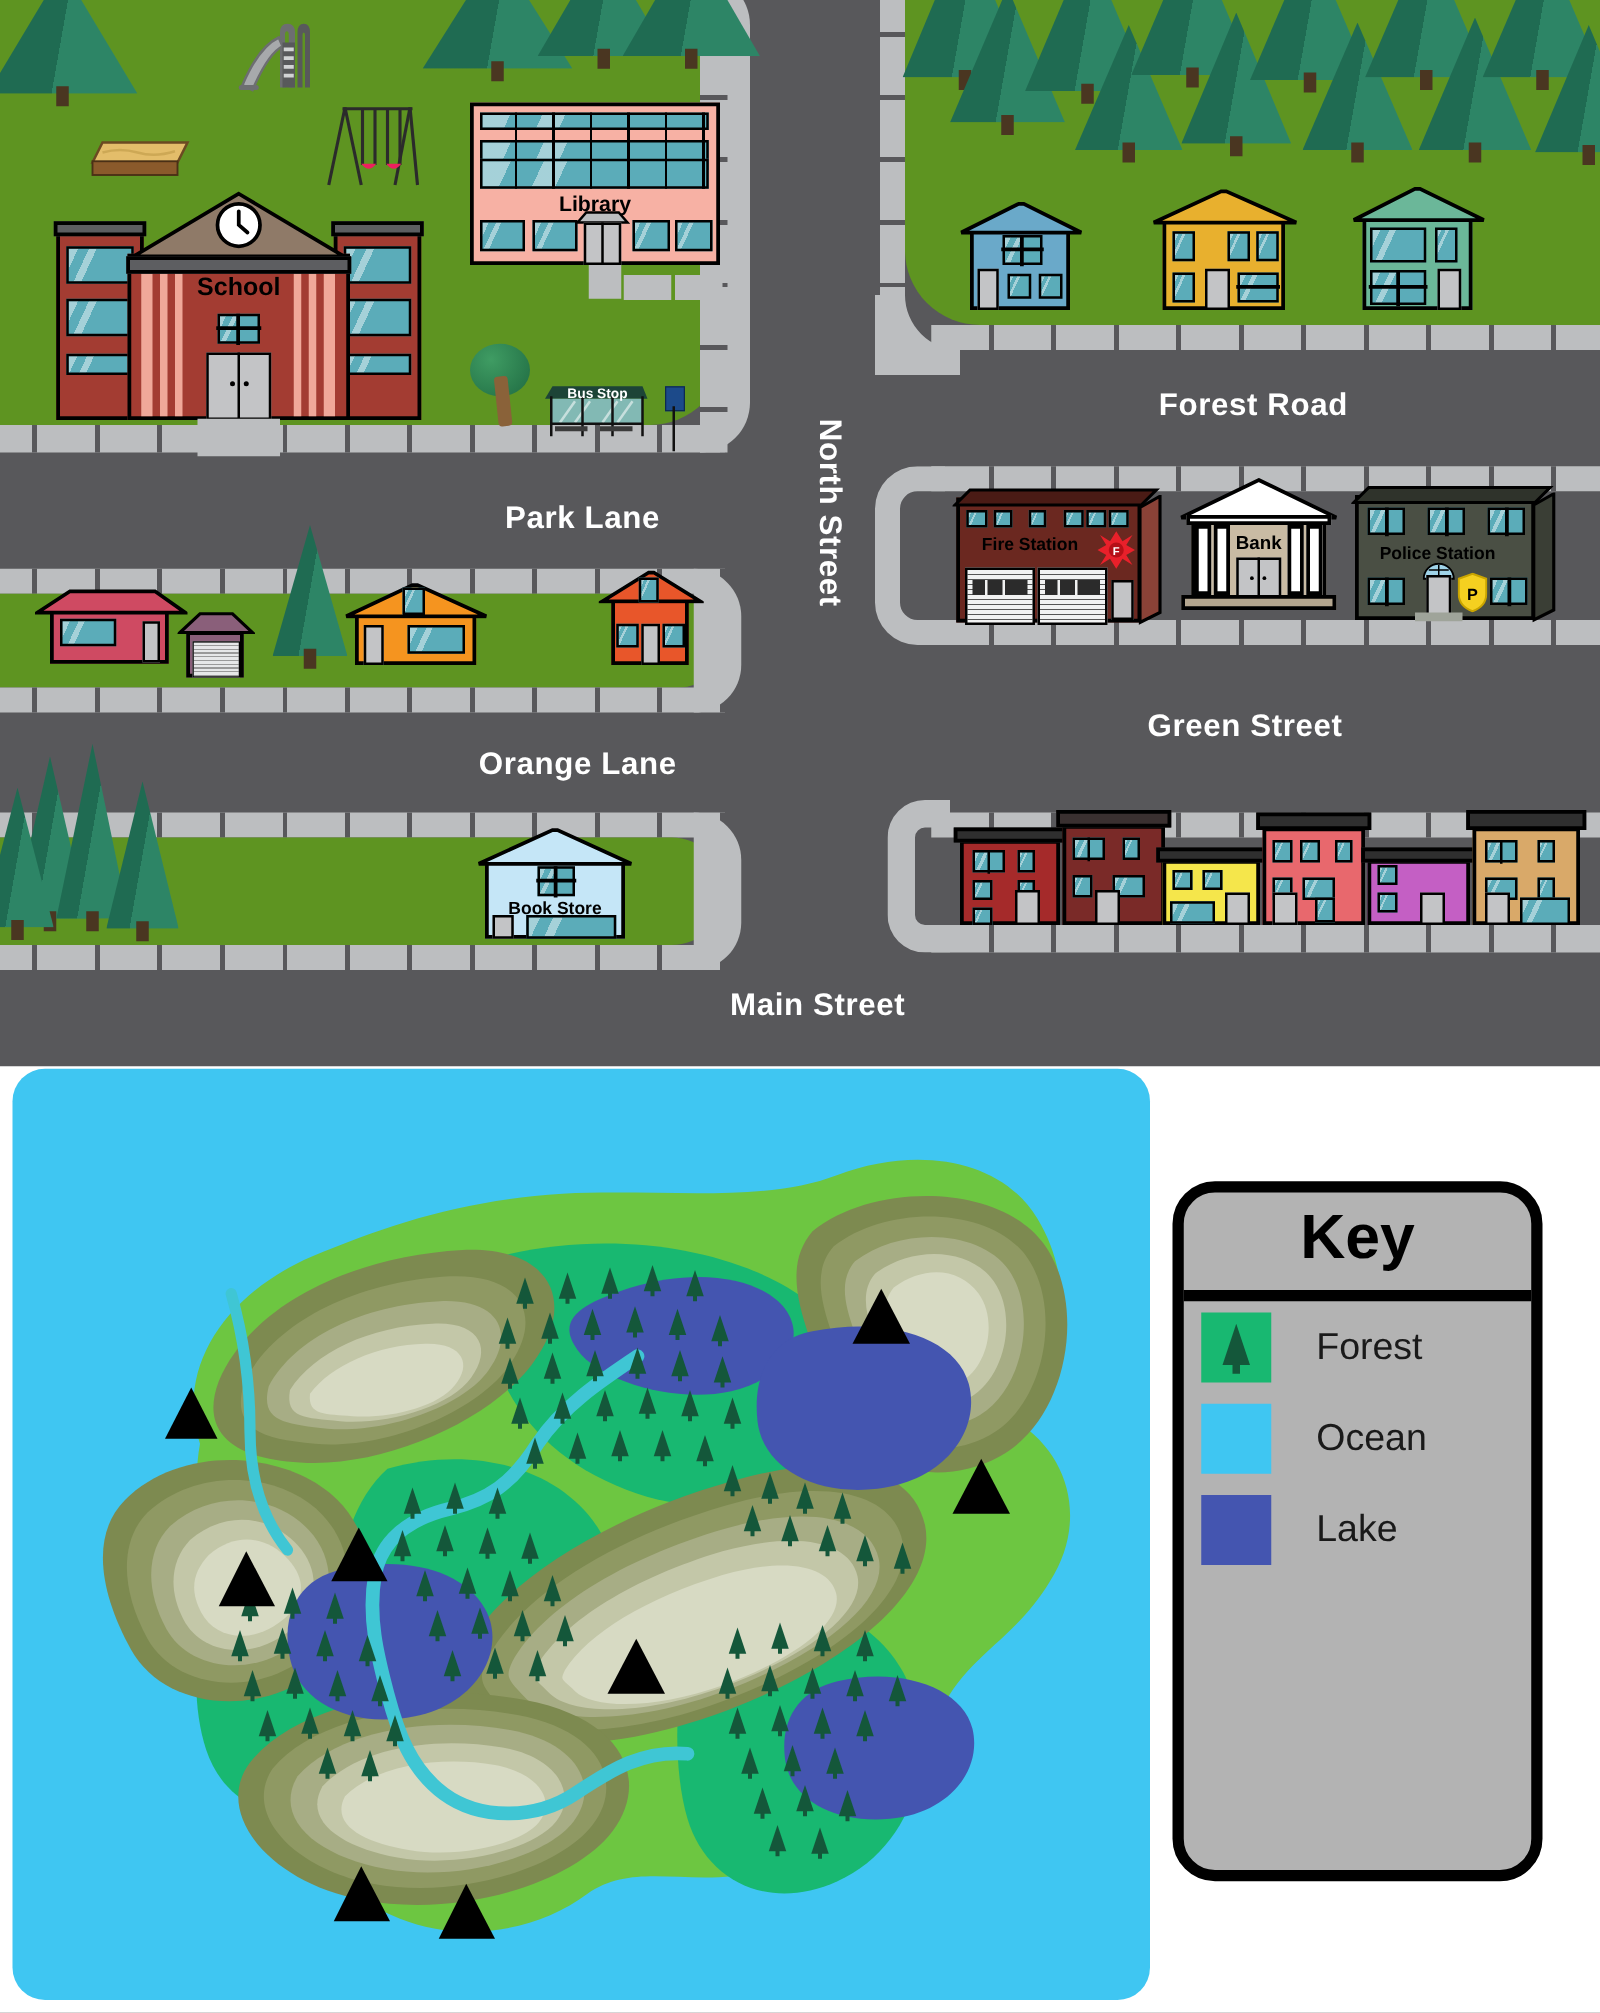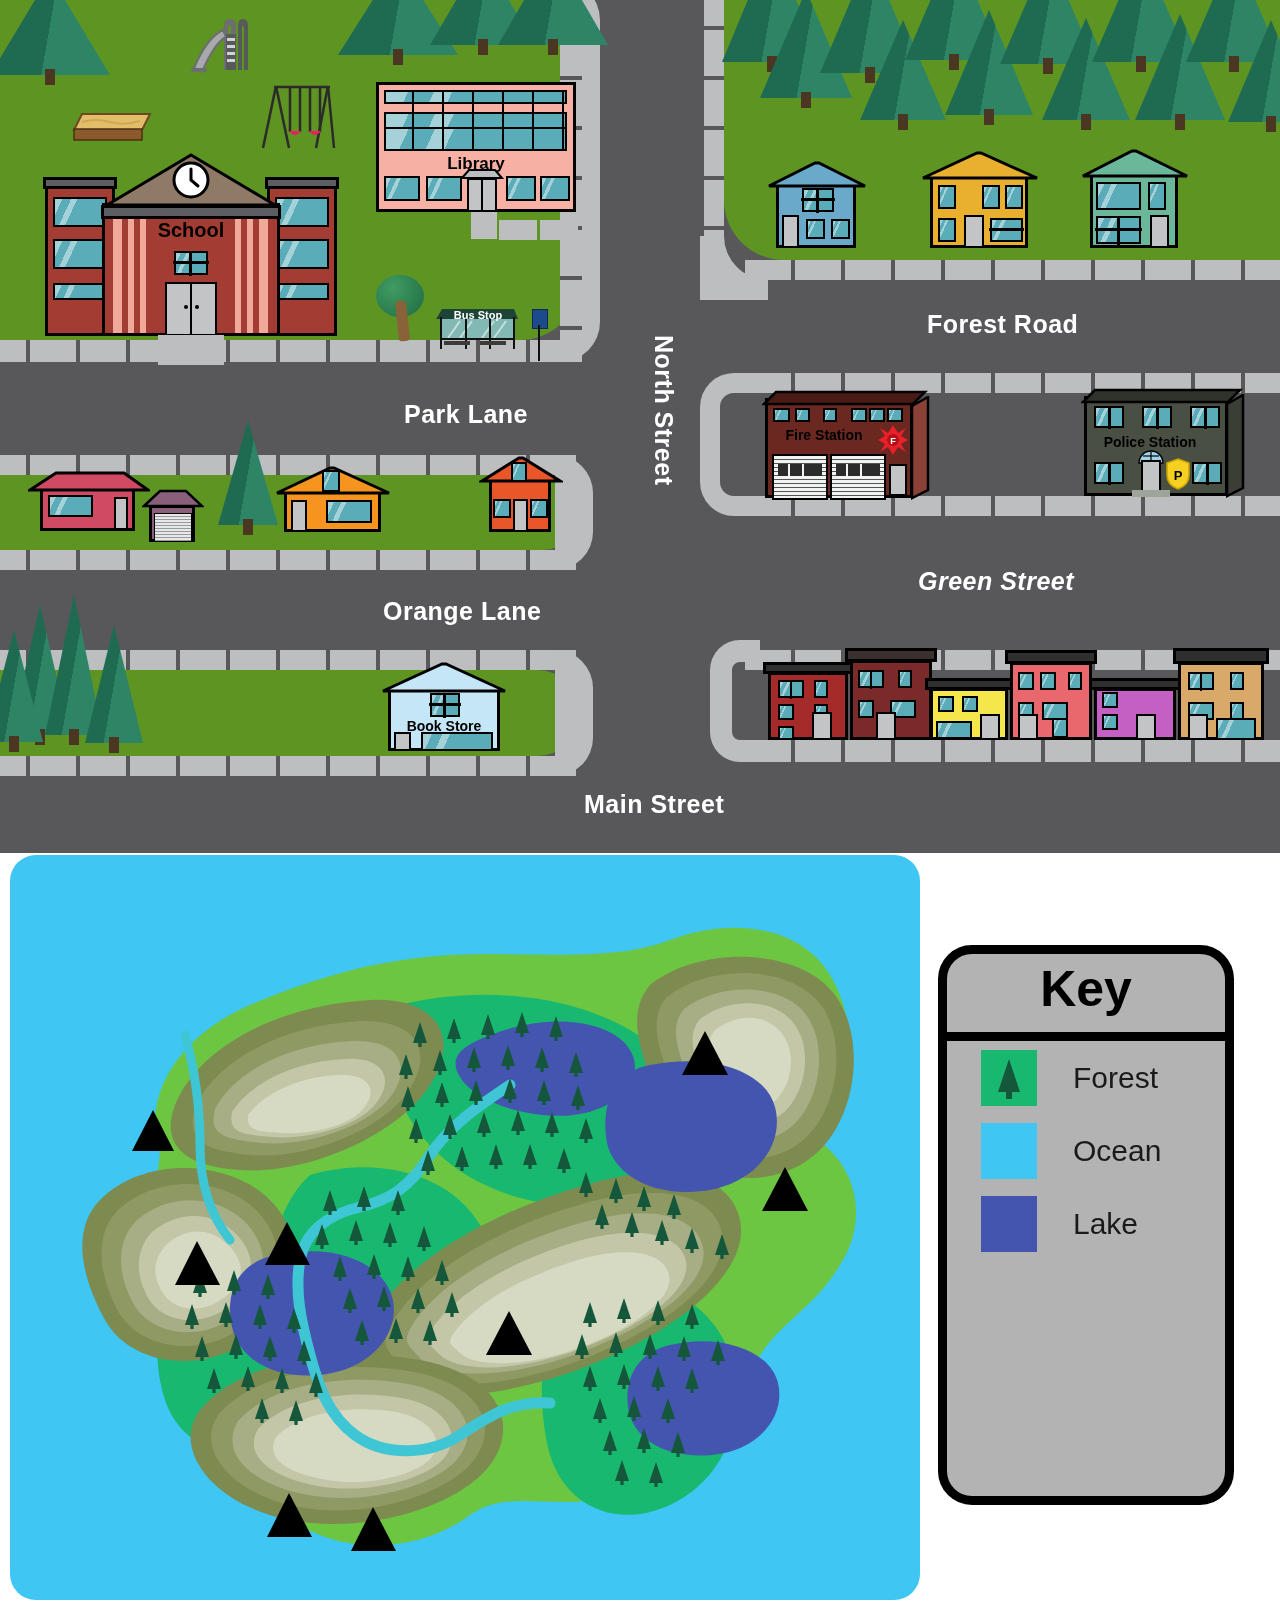--- a/index.html
+++ b/index.html
@@ -53,21 +53,21 @@
   
   #ocean{position:absolute;left:10px;top:855px;width:910px;height:745px;
          background:#3fc6f2;border-radius:26px;overflow:hidden;}
   #ocean svg{display:block;}
 
   
   #key{position:absolute;left:938px;top:945px;width:296px;height:560px;
        background:#b3b3b3;border:9px solid #000;border-radius:34px;box-sizing:border-box;}
   #keytitle{height:78px;line-height:70px;text-align:center;font-size:50px;font-weight:bold;
             border-bottom:9px solid #000;color:#000;}
-  .keyrow{display:flex;align-items:center;height:73px;padding-left:34px;}
+  .keyrow{display:flex;align-items:center;height:73px;padding-left:14px;}
   .keyswatch{width:56px;height:56px;flex:none;position:relative;}
   .keytext{margin-left:36px;font-size:30px;color:#1a1a1a;}
 </style>
 </head>
 <body>
 
 <div id="town">
 
   <div class="grass r" style="left:-20px;top:-20px;width:600px;height:360px;"></div>
 
@@ -432,20 +432,37 @@
     </div>
     <div style="position:absolute;left:65px;top:62px;width:52px;height:42px;background:#f1f2f2;border:2px solid #000;
          background-image:repeating-linear-gradient(to bottom,transparent 0 3px,#555 3px 4px);">
       <div style="position:absolute;left:4px;top:8px;width:44px;height:12px;background:#2b2b2b;"></div>
       <div style="position:absolute;left:14px;top:8px;width:2px;height:12px;background:#f1f2f2;"></div>
       <div style="position:absolute;left:28px;top:8px;width:2px;height:12px;background:#f1f2f2;"></div>
     </div>
     <div class="door" style="left:124px;top:72px;width:18px;height:32px;"></div>
   </div>
 
+  <div style="position:absolute;left:941px;top:382px;width:132px;height:118px;">
+    <div class="bd" style="left:12px;top:28px;width:108px;height:72px;background:#c9bba4;"></div>
+    <svg style="position:absolute;left:0;top:0;" width="132" height="36" viewBox="0 0 132 36">
+      <path d="M66 2 L128 32 H4 Z" fill="#fff" stroke="#000" stroke-width="3"></path>
+    </svg>
+    <div class="bd" style="left:8px;top:30px;width:116px;height:8px;background:#fff;"></div>
+    <div class="bd" style="left:15px;top:38px;width:13px;height:56px;background:#fff;"></div>
+    <div class="bd" style="left:30px;top:38px;width:13px;height:56px;background:#fff;"></div>
+    <div class="bd" style="left:89px;top:38px;width:13px;height:56px;background:#fff;"></div>
+    <div class="bd" style="left:104px;top:38px;width:13px;height:56px;background:#fff;"></div>
+    <div class="lbl" style="left:12px;top:44px;width:108px;font-size:15px;">Bank</div>
+    <div class="door" style="left:48px;top:64px;width:36px;height:33px;"></div>
+    <div style="position:absolute;left:65px;top:64px;width:2px;height:33px;background:#000;"></div>
+    <div style="position:absolute;left:59px;top:79px;width:3px;height:3px;border-radius:50%;background:#000;"></div>
+    <div style="position:absolute;left:69px;top:79px;width:3px;height:3px;border-radius:50%;background:#000;"></div>
+    <div class="bd" style="left:4px;top:94px;width:124px;height:12px;background:#b4a68f;"></div>
+  </div>
 
   <div style="position:absolute;left:1084px;top:390px;width:160px;height:110px;">
     <div class="bd" style="left:0;top:6px;width:144px;height:100px;background:#4a4f44;"></div>
     <svg style="position:absolute;left:-3px;top:-2px;" width="162" height="16" viewBox="0 0 162 16">
       <path d="M2 14 L14 2 H159 L147 14 Z" fill="#2f332b" stroke="#000" stroke-width="2.5"></path>
     </svg>
     <svg style="position:absolute;left:142px;top:4px;" width="20" height="104" viewBox="0 0 20 104">
       <path d="M1 10 L17 1 V94 L1 102 Z" fill="#3a3e35" stroke="#000" stroke-width="2.5"></path>
     </svg>
     <div class="win" style="left:10px;top:16px;width:30px;height:22px;"></div>
@@ -465,21 +482,21 @@
       <line x1="5" y1="6" x2="21" y2="6" stroke="#000" stroke-width="1.2"></line>
     </svg>
     <div class="door" style="left:57px;top:70px;width:20px;height:34px;"></div>
     <svg style="position:absolute;left:82px;top:68px;" width="24" height="32" viewBox="0 0 24 32">
       <path d="M12 1 L23 5 V17 Q23 27 12 31 Q1 27 1 17 V5 Z" fill="#f5d020" stroke="#c9a400" stroke-width="1.6"></path>
       <text x="12" y="22" font-size="13" font-family="Liberation Sans,sans-serif" font-weight="bold" fill="#000" text-anchor="middle">P</text>
     </svg>
     <div style="position:absolute;left:48px;top:100px;width:38px;height:7px;background:#9fa49a;"></div>
   </div>
 
-  <div class="streetlabel" style="left:918px;top:567px;font-style:italic;">Green Street</div>
+  <div class="streetlabel" style="left:918px;top:567px;">Green Street</div>
 
   <div class="pavement h" style="left:745px;top:740px;width:560px;height:22px;"></div>
   <svg style="position:absolute;left:710px;top:640px;" width="50" height="122" viewBox="0 0 50 122">
     <path d="M50 0 H30 A30 30 0 0 0 0 30 V92 A30 30 0 0 0 30 122 H50 V100 H30 a8 8 0 0 1 -8 -8 V30 a8 8 0 0 1 8 -8 H50 Z" fill="#bcbec0"></path>
   </svg>
   <div class="pavement h" style="left:745px;top:650px;width:560px;height:20px;"></div>
 
   <div class="bd" style="left:768px;top:672px;width:80px;height:68px;background:#a52a2a;"></div>
   <div class="bd" style="left:763px;top:662px;width:90px;height:12px;background:#2f2f2f;"></div>
   <div class="win" style="left:778px;top:680px;width:26px;height:18px;"></div>

